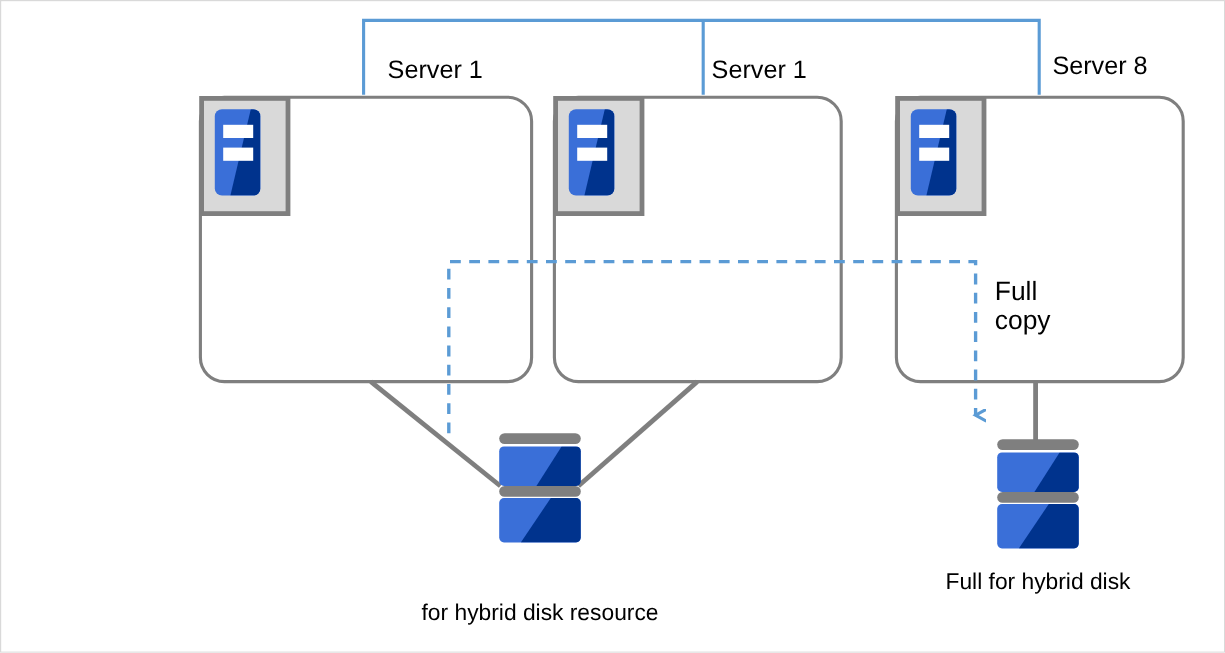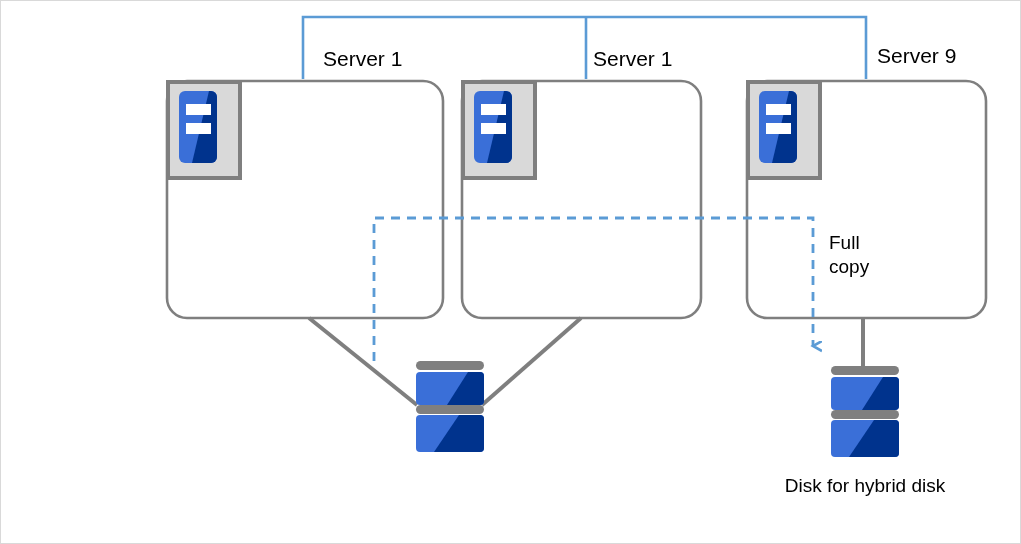--- a/index.html
+++ b/index.html
@@ -34,21 +34,21 @@
     font-size: 20px;
     color: #000000;
     white-space: nowrap;
     line-height: 26px;
   }
   .label.center {
     text-align: center;
   }
   .srv-label { font-size: 21px; }
   .caption { font-size: 19px; line-height: 27px; }
-  .fullcopy { font-size: 19px; line-height: 29px; }
+  .fullcopy { font-size: 22px; line-height: 29px; }
 </style>
 </head>
 <body>
 
 <div id="canvas">
 
   <svg id="svg-layer" viewBox="0 0 1021 544" xmlns="http://www.w3.org/2000/svg">
 
     <defs>
       <linearGradient id="srvGrad" x1="0" y1="0" x2="1" y2="0.35">
@@ -149,21 +149,22 @@
       <rect x="830" y="409" width="68" height="9" rx="4.5" fill="#7F7F7F"></rect>
       <rect x="830" y="419" width="68" height="37" rx="4" fill="#3A6FD8"></rect>
       <polygon points="898,419 898,456 848,456 873,419" fill="#00338D" clip-path="url(#dk2b)"></polygon>
     </g>
   </svg>
 
   <div class="label srv-label" style="left:322px; top:45px;">Server 1</div>
 
   <div class="label srv-label" style="left:592px; top:45px;">Server 1</div>
 
-  <div class="label srv-label" style="left:876px; top:42px;">Server 9</div>
+  <div class="label srv-label" style="left:876px; top:42px;">Server 8</div>
 
   <div class="label fullcopy" style="left:828px; top:227px;">Full</div>
   <div class="label fullcopy" style="left:828px; top:251px;">copy</div>
 
+  <div class="label caption center" style="left:249px; top:497px; width:400px;">for hybrid disk resource</div>
 
-  <div class="label caption center" style="left:714px; top:471px; width:300px;">Disk for hybrid disk</div>
+  <div class="label caption center" style="left:714px; top:471px; width:300px;">Full for hybrid disk</div>
 
 </div>
 
 </body></html>

